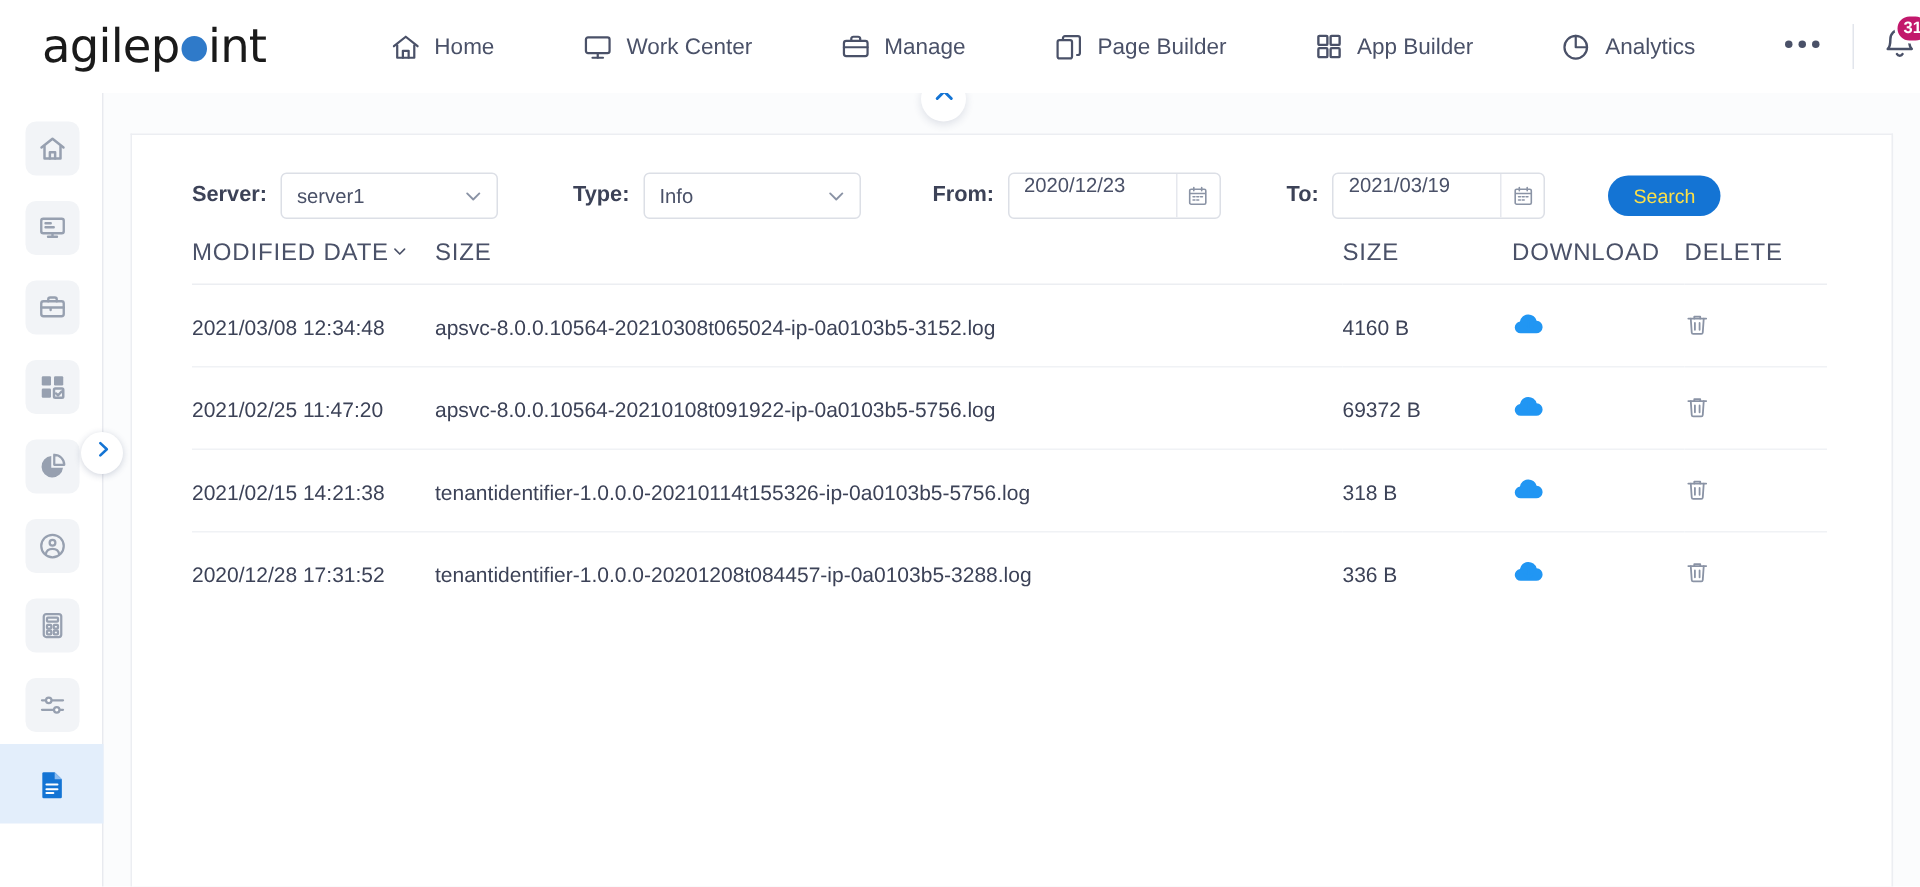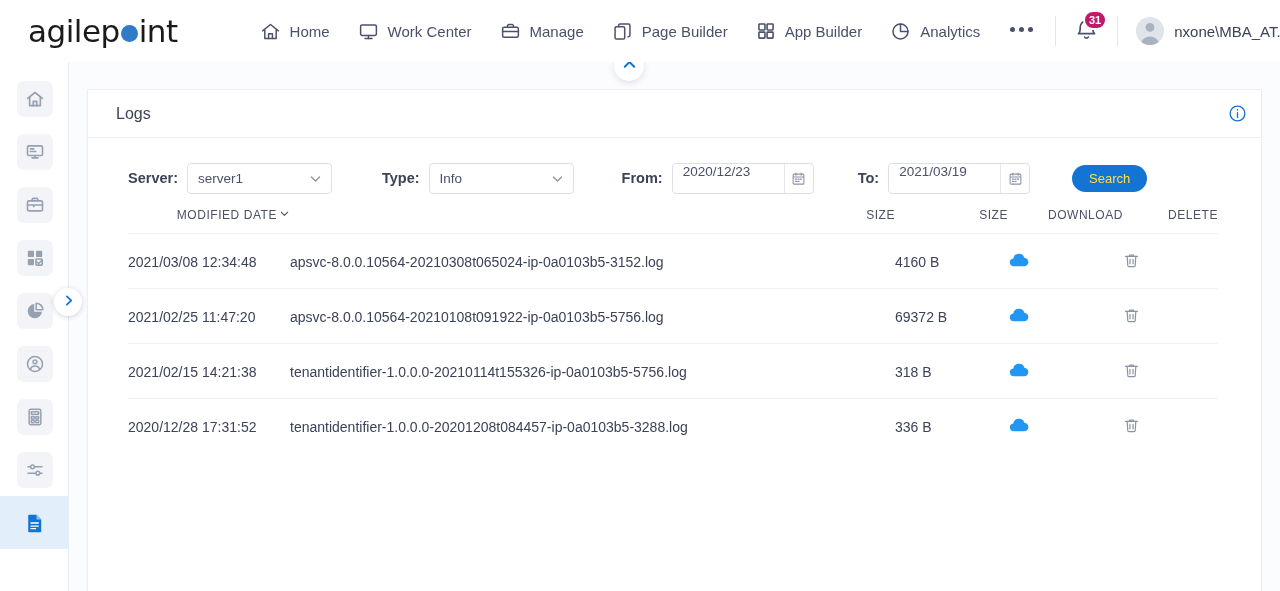--- a/index.html
+++ b/index.html
@@ -34,21 +34,21 @@
   .logo-dot {
     display: inline-block;
     width: 17px; height: 17px;
     border-radius: 50%;
     background: #2f7ac9;
     margin: 0 1px;
     position: relative;
     top: 0px;
   }
 
-  .nav-items { display: flex; align-items: center; margin-left: 68px; }
+  .nav-items { display: flex; align-items: center; margin-left: 68px; gap: 30px; }
   .nav-item {
     display: flex; align-items: center;
     gap: 9px;
     padding: 6px 14px;
     color: #4a5168;
     font-size: 15px;
     cursor: pointer;
     white-space: nowrap;
   }
   .nav-item svg { display: block; }
@@ -196,22 +196,22 @@
     background: #1474d4; border-radius: 14px;
     color: #fde047; font-size: 13px;
     display: flex; align-items: center; justify-content: center;
     cursor: pointer; border: none;
     font-family: Liberation Sans, sans-serif;
   }
 
   
   .tbl { width: 1090px; margin: 6px 0 0 40px; border-collapse: collapse; table-layout: fixed; }
   .tbl th {
-    text-align: right;
-    font-size: 12px; font-weight: 400;
+    text-align: left;
+    font-size: 16px; font-weight: 400;
     letter-spacing: 0.55px;
     color: #4a5168;
     padding: 0 0 11px 0;
     border-bottom: 1px solid #eceef2;
     white-space: nowrap;
   }
   .tbl th.sortable { cursor: pointer; }
   .tbl th .sortwrap { display: inline-flex; align-items: center; gap: 2px; }
   .tbl td {
     font-size: 14px; color: #3c4257;
@@ -452,30 +452,20 @@
   <div class="collapse-tab">
     <span>
       <svg width="15" height="15" viewBox="0 0 24 24" fill="none" stroke="#1474d4" stroke-width="3.2" stroke-linecap="round" stroke-linejoin="round">
           <path d="M4.5 15.5L12 8l7.5 7.5"></path>
         </svg>
     </span>
   </div>
 
   <div class="card">
 
-    <div class="card-head">
-      <span class="card-title">Logs</span>
-      <span class="info-icon">
-        <svg width="19" height="19" viewBox="0 0 24 24" fill="none" stroke="#1474d4" stroke-width="1.7" stroke-linecap="round">
-          <circle cx="12" cy="12" r="9.3"></circle>
-            <path d="M12 10.9v6.1"></path>
-            <circle cx="12" cy="7.5" r="1.05" fill="#1474d4" stroke="none"></circle>
-        </svg>
-      </span>
-    </div>
 
     <div class="filters">
 
       <span class="f-label">Server:</span>
       <div class="select">
         <span>server1</span>
         <span class="caret">
           <svg width="15" height="15" viewBox="0 0 24 24" fill="none" stroke="#8a93a5" stroke-width="2" stroke-linecap="round" stroke-linejoin="round">
               <path d="M5.5 9.5L12 16l6.5-6.5"></path>
             </svg>

